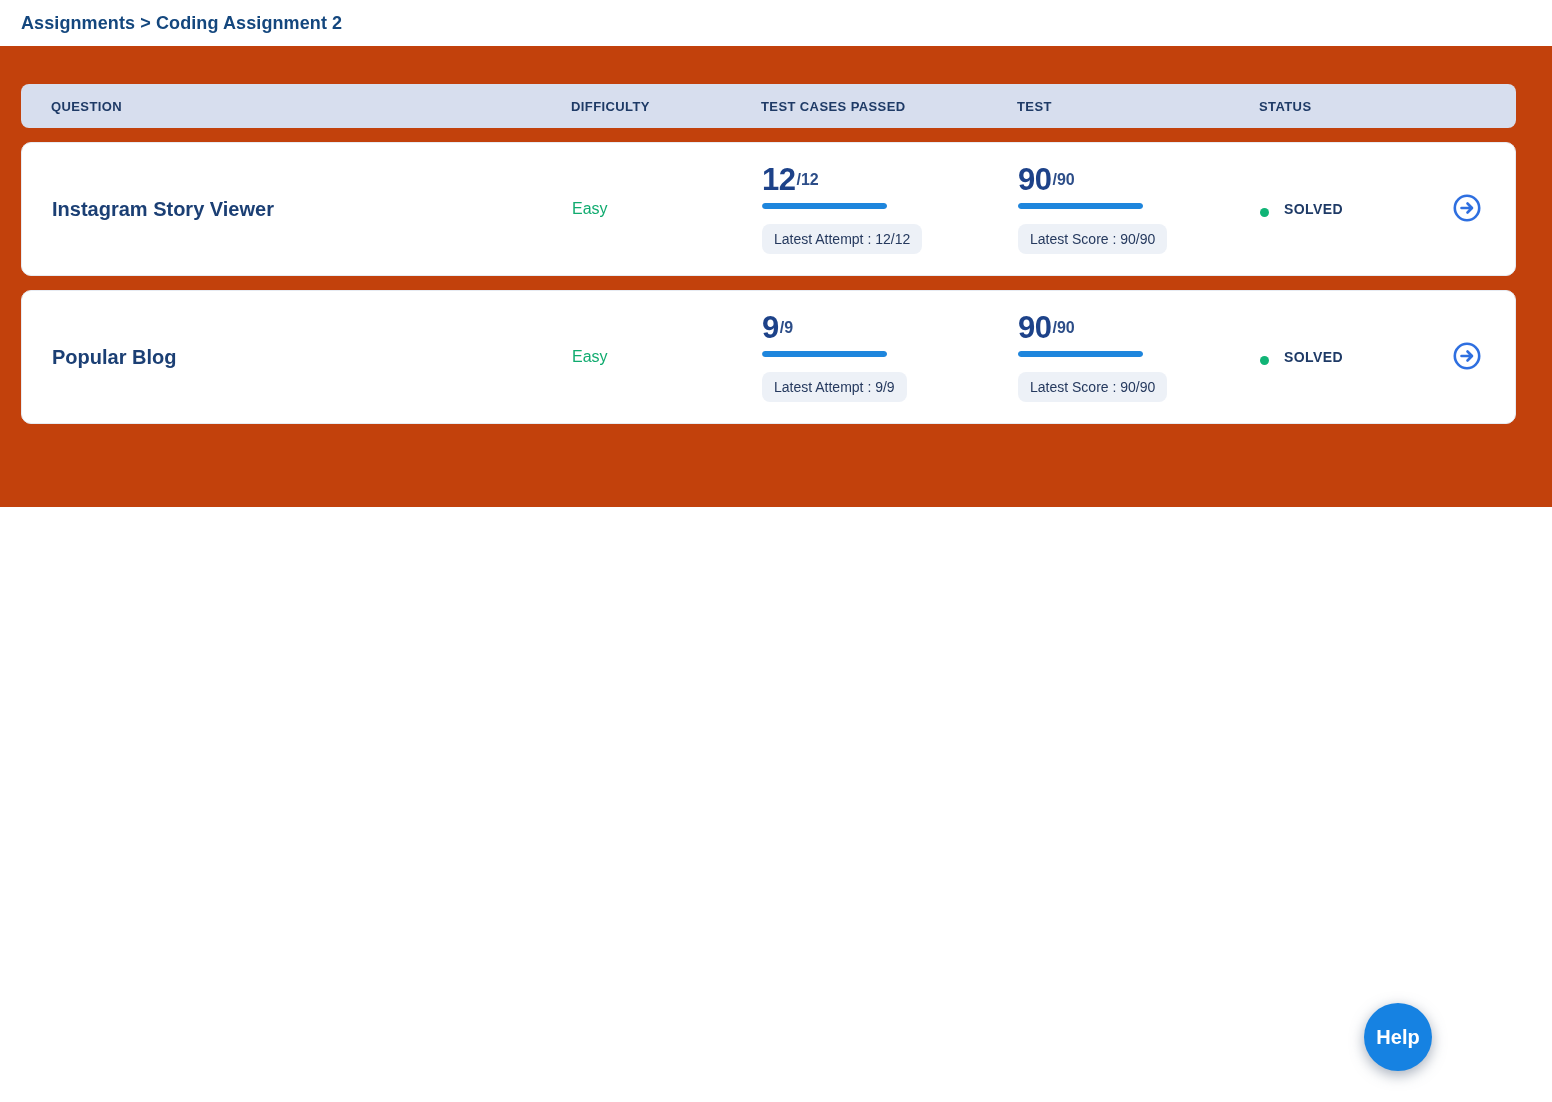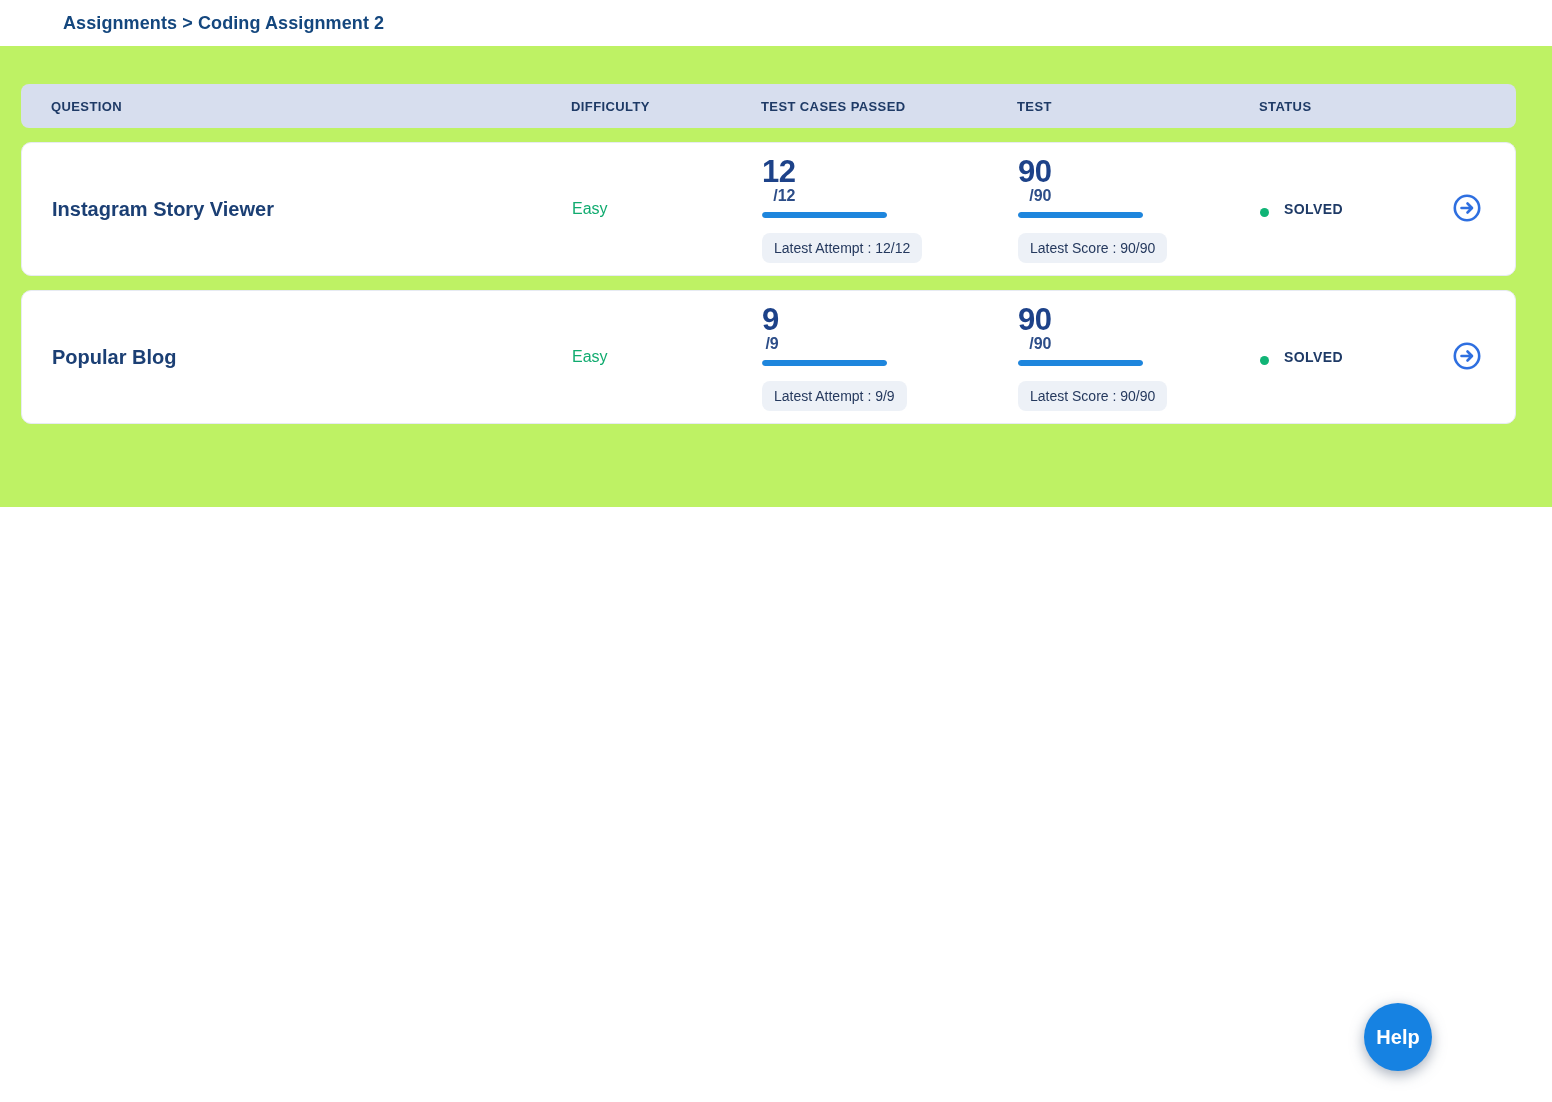--- a/index.html
+++ b/index.html
@@ -19,26 +19,25 @@
     background: #ffffff;
     display: flex;
     align-items: center;
     padding-left: 21px;
   }
   .breadcrumb {
     font-size: 18px;
     font-weight: 700;
     color: #14477e;
     letter-spacing: 0.1px;
-    margin-left: 42px;
   }
 
   
   .content {
-    background: #bef264;
+    background: #c2410c;
     height: 461px;
     padding: 38px 36px 0 21px;
   }
 
   .grid-cols {
     display: grid;
     grid-template-columns: 520px 190px 256px 242px 175px 1fr;
     align-items: center;
   }
 
@@ -71,21 +70,21 @@
     font-weight: 600;
     color: #1b3f74;
   }
   .difficulty {
     font-size: 16px;
     font-weight: 500;
     color: #10ab6f;
   }
 
   .metric { display: flex; flex-direction: column; align-items: flex-start; }
-  .metric-top { display: flex; align-items: flex-end; line-height: 1; flex-direction: column; }
+  .metric-top { display: flex; align-items: center; line-height: 1; }
   .metric-big {
     font-size: 31px;
     font-weight: 700;
     color: #1d4289;
     letter-spacing: -0.5px;
   }
   .metric-frac {
     font-size: 16px;
     font-weight: 600;
     color: #2c4d88;

